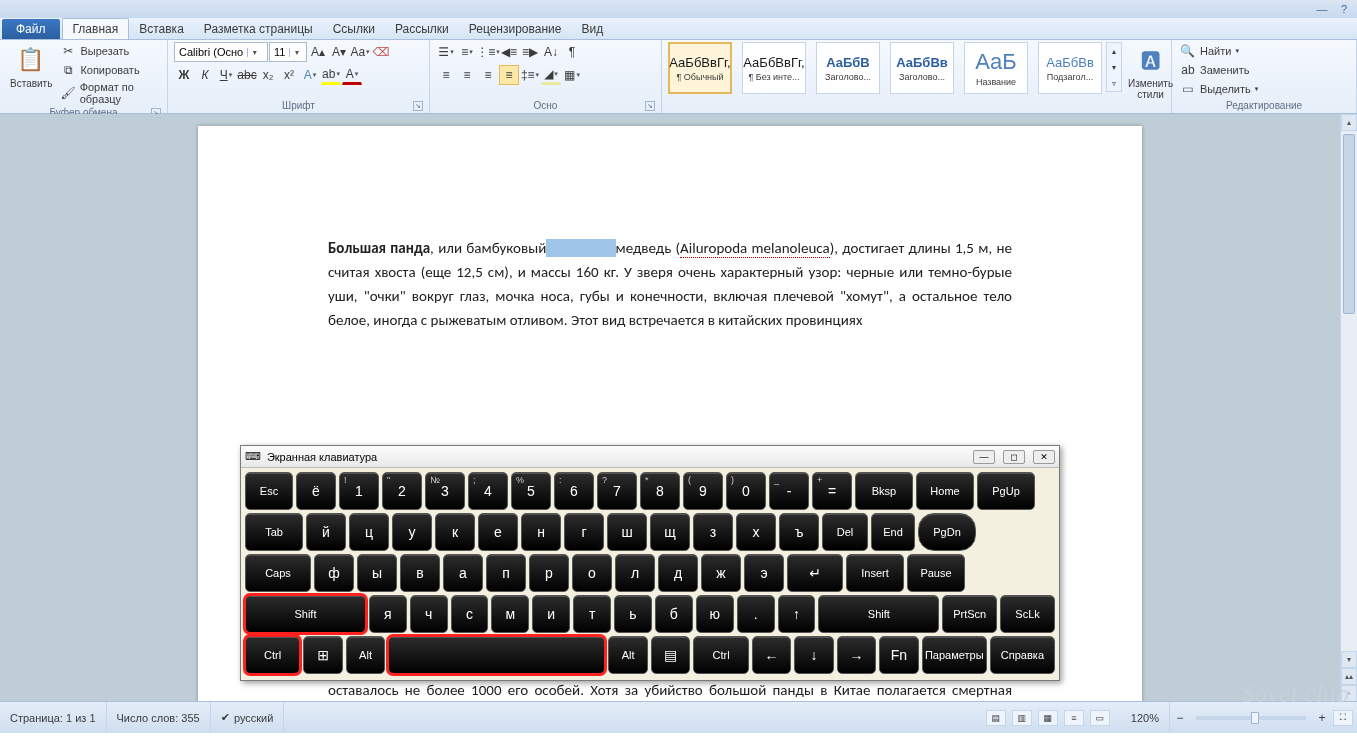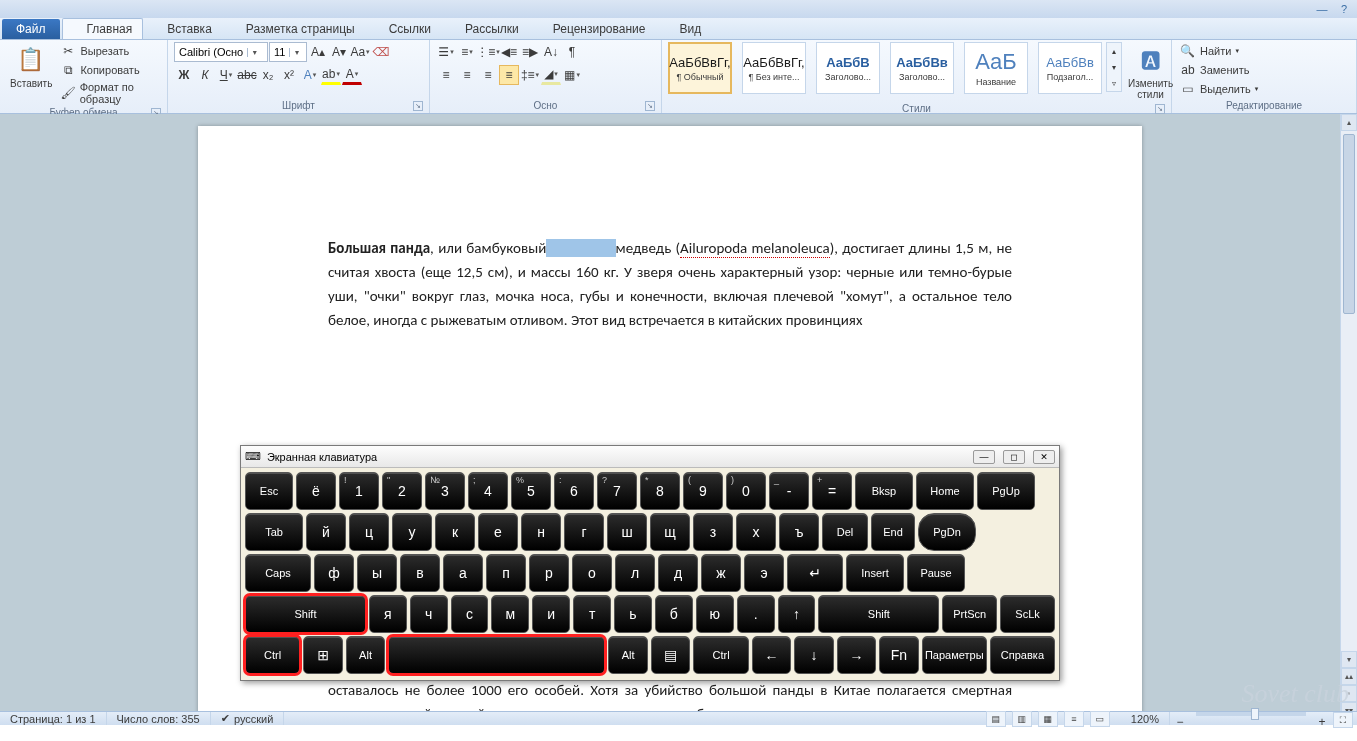--- a/index.html
+++ b/index.html
@@ -5,21 +5,21 @@
 * { box-sizing: border-box; margin: 0; padding: 0; }
 body { font-family: "Segoe UI", Tahoma, sans-serif; font-size: 11px; background: #fff; width: 1357px; height: 741px; overflow: hidden; position: relative; }
 
 
 .titlebar { height: 18px; background: linear-gradient(#dbe6f4,#c7d8ee); display: flex; align-items: center; justify-content: flex-end; padding: 0 6px; gap: 8px; }
 .titlebar .wincontrol { width: 14px; height: 14px; display:inline-block; color:#3a6ea5; font-size:11px; text-align:center; line-height:14px; }
 
 
 .tabrow { height: 22px; background: linear-gradient(#e9f1fb,#d6e5f5); display: flex; align-items: flex-end; border-bottom: 1px solid #a8c0de; }
 .file-tab { background: linear-gradient(#3b78c4,#2a5fa0); color: #fff; padding: 3px 14px; font-size: 12px; border-top-left-radius: 2px; border-top-right-radius: 2px; margin-left: 2px; margin-right: 2px; }
-.tab { padding: 3px 10px 3px 24px; font-size: 12px; color: #3b3b3b; }
+.tab { padding: 3px 10px 3px 10px; font-size: 12px; color: #3b3b3b; }
 .tab.active { background: #f5f9fe; border: 1px solid #a8c0de; border-bottom: none; border-top-left-radius: 2px; border-top-right-radius: 2px; }
 
 
 .ribbon { height: 74px; background: linear-gradient(#f5f9fe,#e6eef9); display: flex; border-bottom: 1px solid #a8c0de; }
 .group { border-right: 1px solid #c5d6ea; padding: 2px 6px 0 6px; display: flex; flex-direction: column; }
 .group-body { flex: 1; display: flex; align-items: flex-start; gap: 2px; }
 .group-label { text-align: center; font-size: 10px; color: #5e6f86; padding: 1px 0 2px 0; position: relative; }
 .group-label .launcher { position:absolute; right:0; bottom:2px; width:10px; height:10px; border:1px solid #9fb6d1; font-size:7px; line-height:8px; color:#5e6f86;}
 
 .bigbtn { display:flex; flex-direction:column; align-items:center; justify-content:center; padding: 2px 4px; gap:2px; font-size:10px; color:#3b3b3b;}
@@ -52,21 +52,21 @@
 .bold { font-weight:bold; }
 .sel-text { background:#9fc5e8; }
 .redsq { color:#222; border-bottom:1px dotted #c00;}
 
 
 .vscroll { position:absolute; top:114px; right:0; width:17px; bottom:22px; background:#e9eef6; border-left:1px solid #c5d6ea;}
 .vscroll .btn { height:17px; background:#dfe7f2; border:1px solid #c5d6ea; font-size:8px; text-align:center; line-height:15px; color:#555;}
 .vscroll .thumb { position:absolute; top:20px; left:2px; right:2px; height:180px; background:#c7d5e6; border:1px solid #9fb6d1; border-radius:2px;}
 
 
-.statusbar { position:absolute; left:0; right:0; bottom:16px; height:14px; background:linear-gradient(#e4edf8,#cfdef0); display:flex; align-items:flex-start; font-size:11px; color:#3b3b3b; border-top:1px solid #a8c0de;}
+.statusbar { position:absolute; left:0; right:0; bottom:8px; height:32px; background:linear-gradient(#e4edf8,#cfdef0); display:flex; align-items:center; font-size:11px; color:#3b3b3b; border-top:1px solid #a8c0de;}
 .statusbar .cell { padding:0 10px; border-right:1px solid #c5d6ea; height:100%; display:flex; align-items:center; gap:4px;}
 .statusbar .spacer { flex:1; }
 .viewbtn { width:20px; height:16px; border:1px solid #c5d6ea; background:#eef4fb; margin:0 1px; display:inline-flex; align-items:center; justify-content:center; font-size:9px;}
 .zoomslider { width:110px; height:4px; background:#c5d6ea; position:relative; margin:0 6px;}
 .zoomslider .knob { position:absolute; left:50%; top:-4px; width:8px; height:12px; background:#eef4fb; border:1px solid #9fb6d1;}
 
 
 .osk { position:absolute; left:240px; top:445px; width:820px; height:236px; background:#f4f0e0; border:1px solid #7a7a7a; box-shadow:2px 2px 6px rgba(0,0,0,.4); }
 .osk-title { height:22px; background:linear-gradient(#fdfdfd,#e8e8e8); display:flex; align-items:center; padding:0 4px; font-size:11px; gap:6px; border-bottom:1px solid #bbb;}
 .osk-title .spacer { flex:1;}
@@ -226,21 +226,20 @@
       <div style="display:flex;flex-direction:column;justify-content:center;margin-left:2px;border:1px solid #c5d6ea;background:#eef4fb">
         <span class="ibtn" style="width:14px;height:16px;font-size:8px">▴</span>
         <span class="ibtn" style="width:14px;height:16px;font-size:8px">▾</span>
         <span class="ibtn" style="width:14px;height:16px;font-size:8px">▿</span>
       </div>
       <div class="bigbtn">
         <span class="ico" style="color:#4f81bd">🅰</span>
         <span style="text-align:center;line-height:1.1">Изменить стили</span>
       </div>
     </div>
-    <div class="group-label"><span>Стили</span><span class="launcher">↘</span></div>
   </div>
 
   <div class="group" style="flex:1">
     <div class="group-body">
       <div class="smallrow">
         <div class="smallbtn">
             <span class="ico">🔍</span>
             <span>Найти</span> 
             <span style="font-size:7px">▾</span>
           </div>

